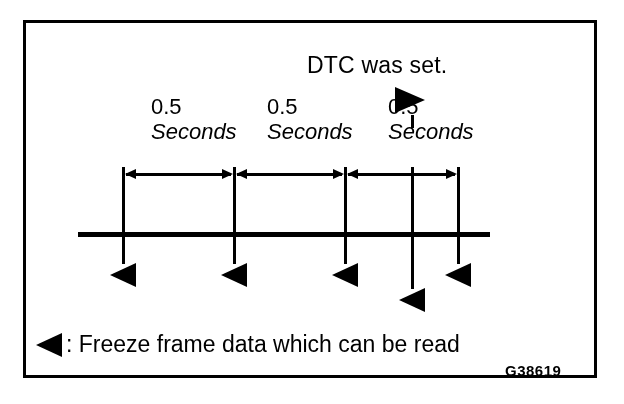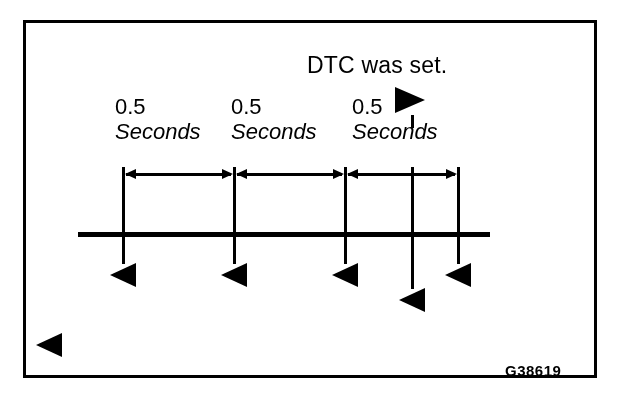--- a/index.html
+++ b/index.html
@@ -9,21 +9,21 @@
   #frame{position:absolute;left:23px;top:20px;width:574px;height:358px;
          border:3px solid #000;box-sizing:border-box;background:#fff;}
 
   .canvas{position:absolute;left:0;top:10px;width:592px;height:404px;}
 
   
   .dtc-label{position:absolute;left:307px;top:42px;font-size:23px;
              letter-spacing:.2px;white-space:nowrap;}
 
   .seclab{position:absolute;width:120px;text-align:left;font-size:22px;
-          line-height:25px;white-space:nowrap;}
+          line-height:25px;white-space:nowrap;margin-left:36px;}
   .seclab .num{display:block;}
   .seclab .unit{display:block;font-style:italic;}
 
   #sec1{left:115px;top:84px;}
   #sec2{left:231px;top:84px;}
   #sec3{left:352px;top:84px;}
 
   .legend-text{position:absolute;left:66px;top:321px;font-size:23px;
                white-space:nowrap;}
 
@@ -100,16 +100,17 @@
 
   <div class="mainline" style="left:78px;top:222px;width:412px;"></div>
 
   <div class="tri-left" style="left:110px;top:253px;"></div>
   <div class="tri-left" style="left:221px;top:253px;"></div>
   <div class="tri-left" style="left:332px;top:253px;"></div>
   <div class="tri-left" style="left:399px;top:278px;"></div>
   <div class="tri-left" style="left:445px;top:253px;"></div>
 
   <div class="tri-left" style="left:36px;top:323px;"></div>
+  <div class="legend-text">: Freeze frame data which can be read</div>
 
   <div class="code">G38619</div>
 
 </div>
 
 </body></html>

